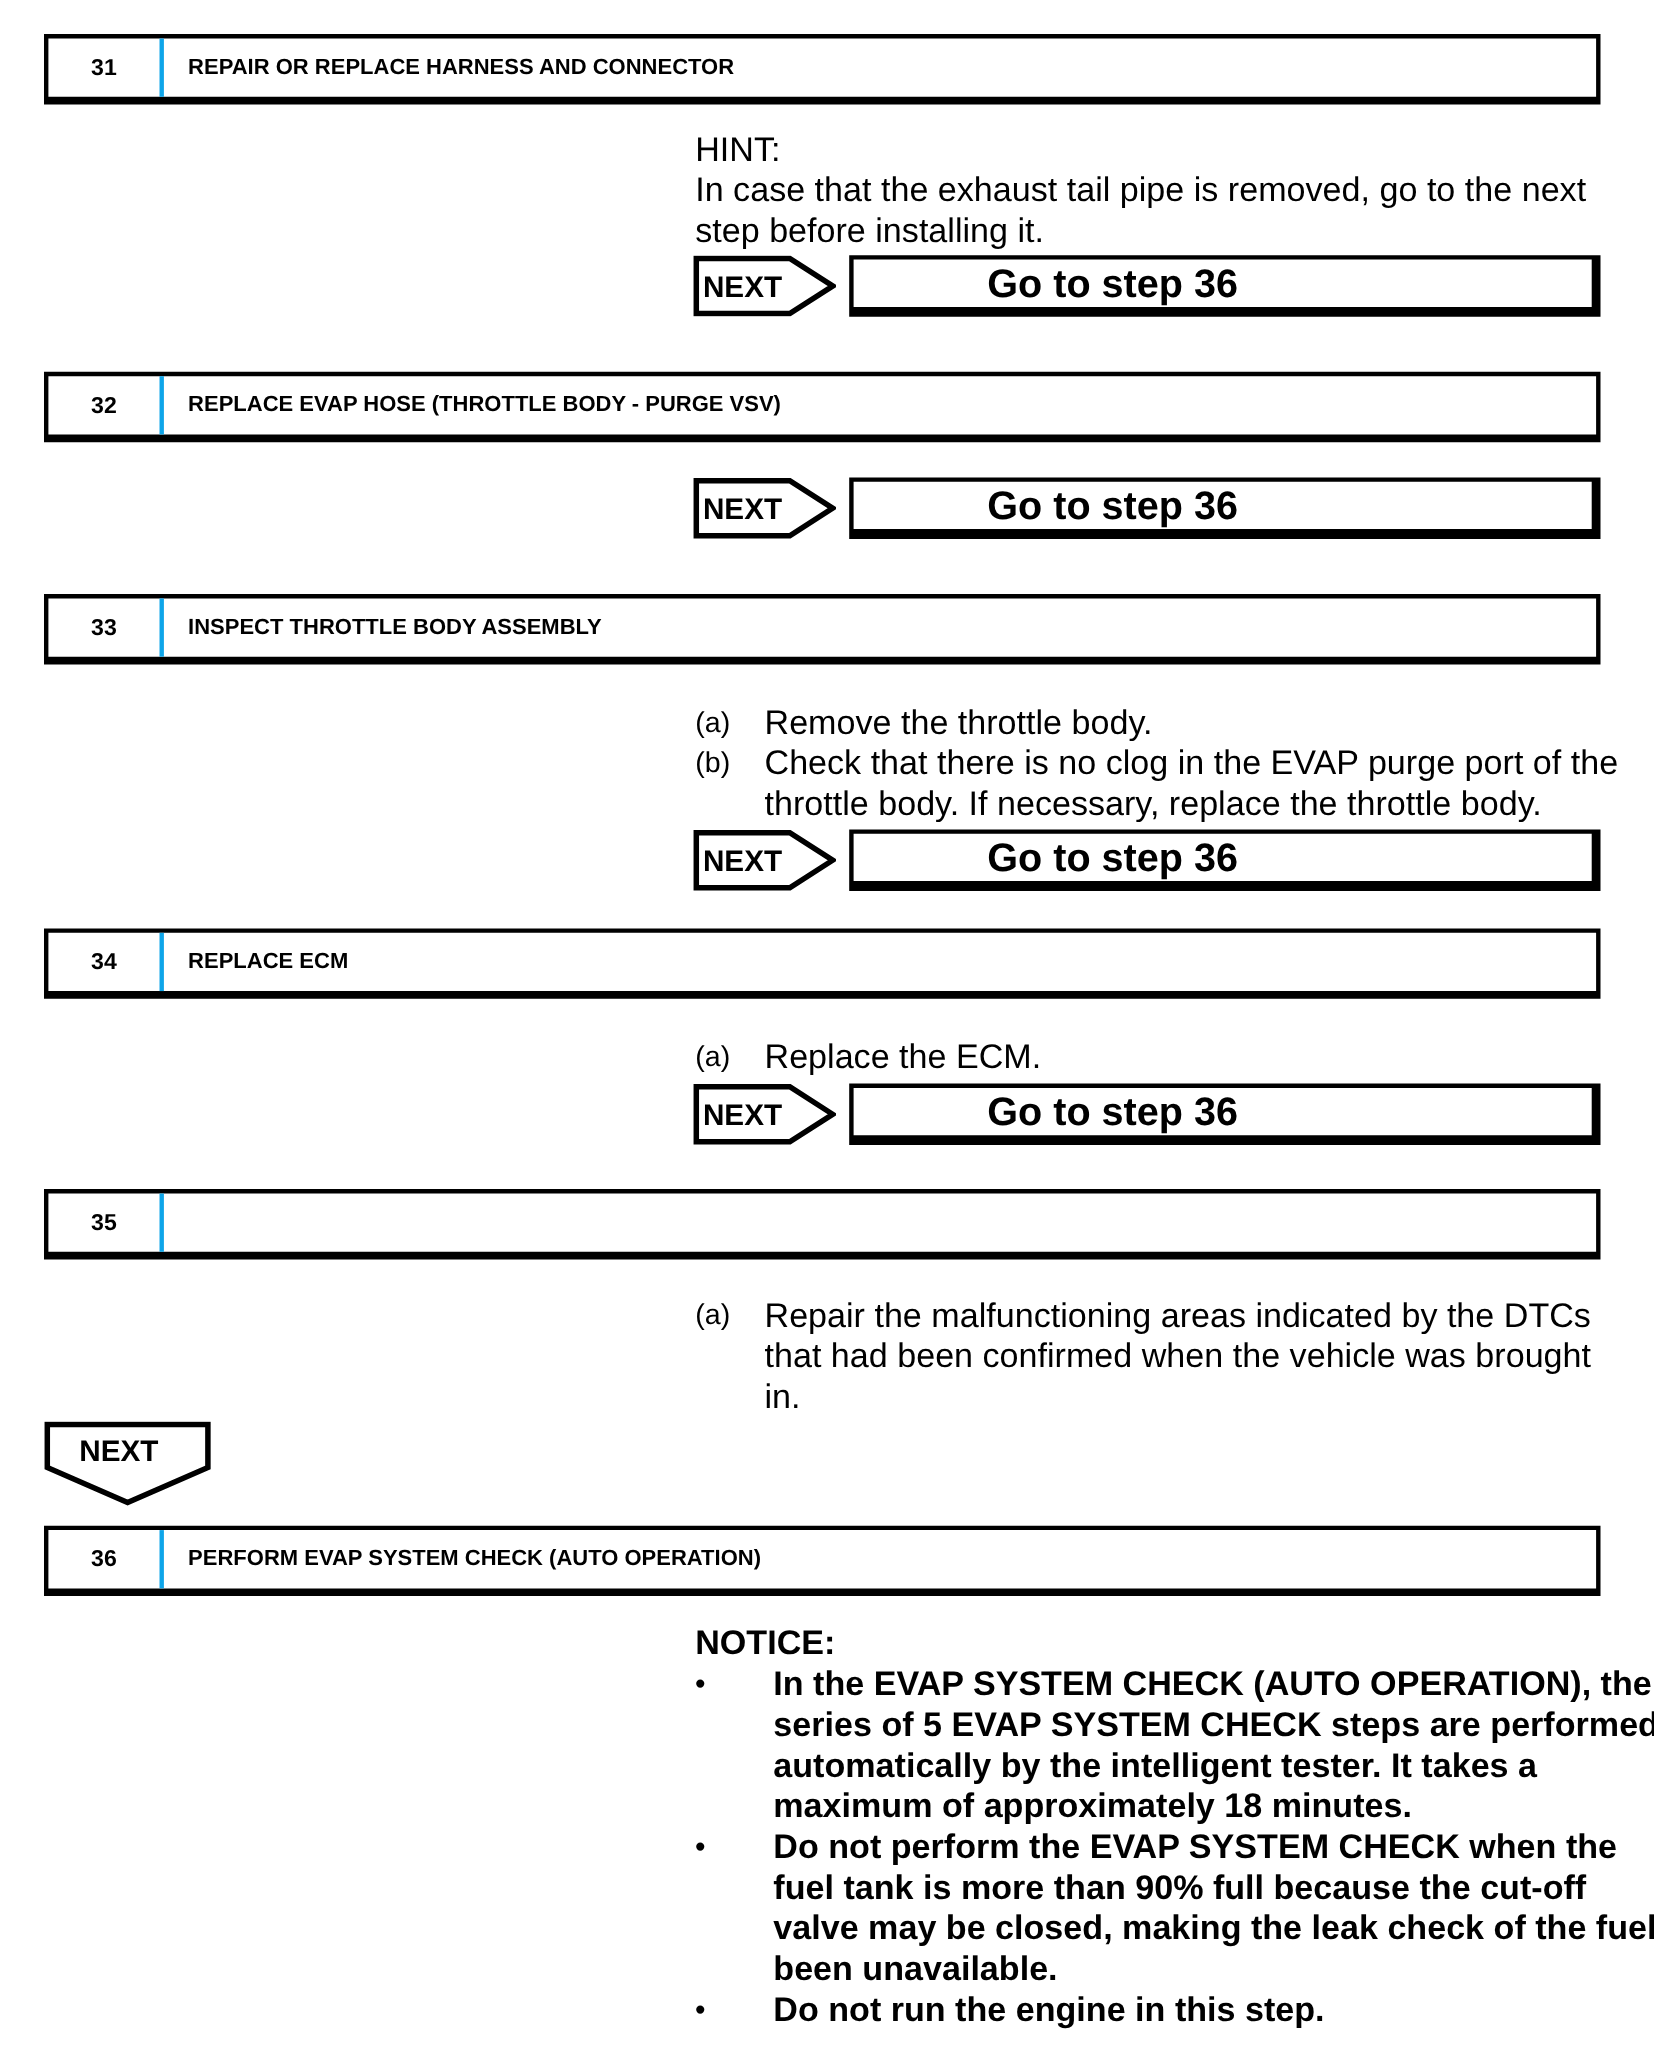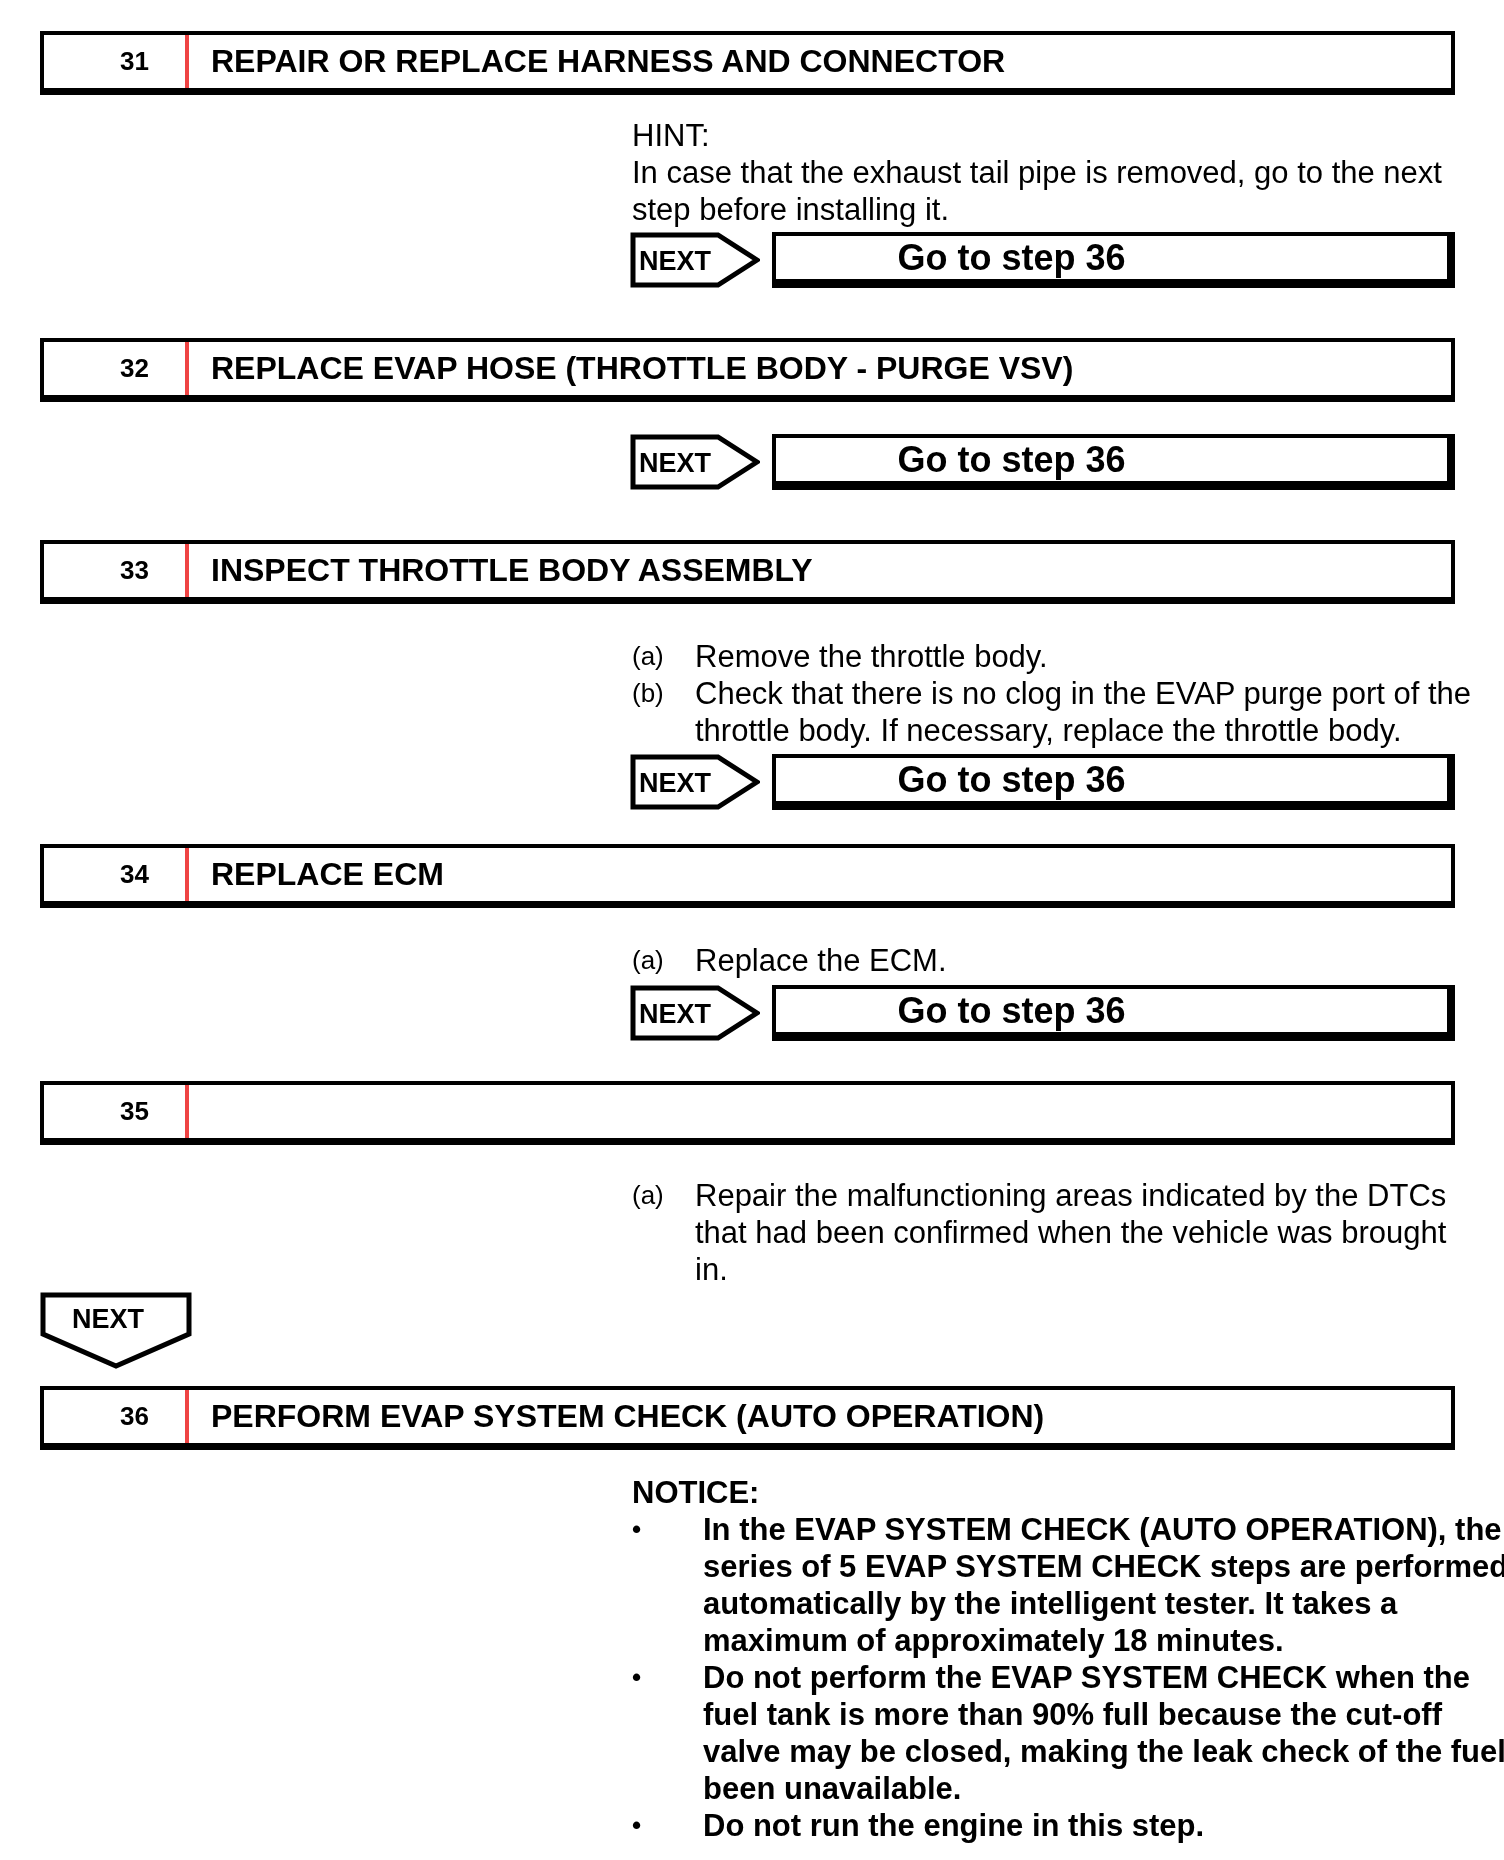--- a/index.html
+++ b/index.html
@@ -16,28 +16,28 @@
 
   
   .step-header{
     display:flex;align-items:stretch;
     height:64px;box-sizing:border-box;
     border:4px solid #000;border-bottom-width:7px;
     background:#fff;
   }
   .step-num{
     width:101px;flex:0 0 101px;
-    border-right:4px solid #ef4444;
+    border-right:4px solid #0ea5e9;
     display:flex;align-items:center;justify-content:center;
-    font-size:26px;font-weight:700;padding-left:40px;
+    font-size:21px;font-weight:700;
   }
   .step-title{
     flex:1;display:flex;align-items:center;
     padding-left:22px;
-    font-size:32px;font-weight:700;letter-spacing:0px;
+    font-size:20px;font-weight:700;letter-spacing:0px;
     white-space:nowrap;
   }
 
   
   .indent{margin-left:592px;}
   .tl{font-size:31px;line-height:37px;white-space:nowrap;}
   .bold{font-weight:700;}
 
   .substeps{margin-left:592px;}
   .substep{display:flex;}

